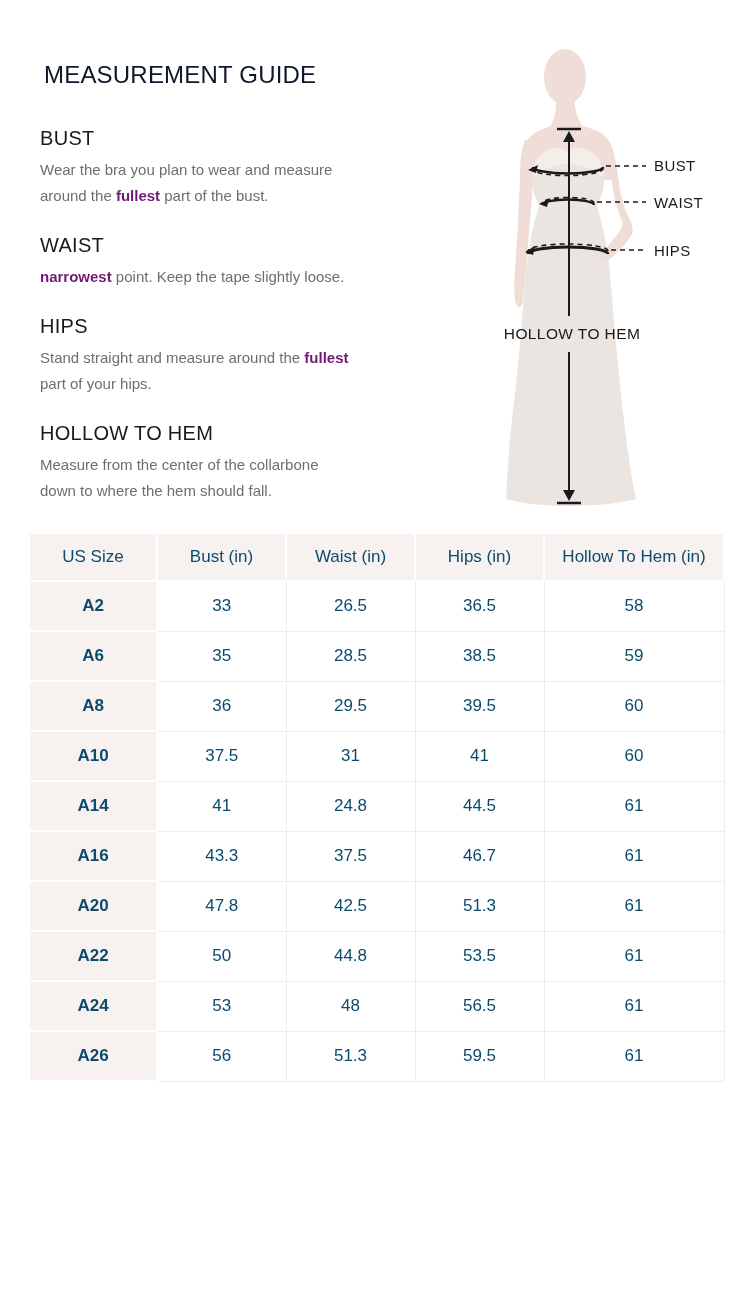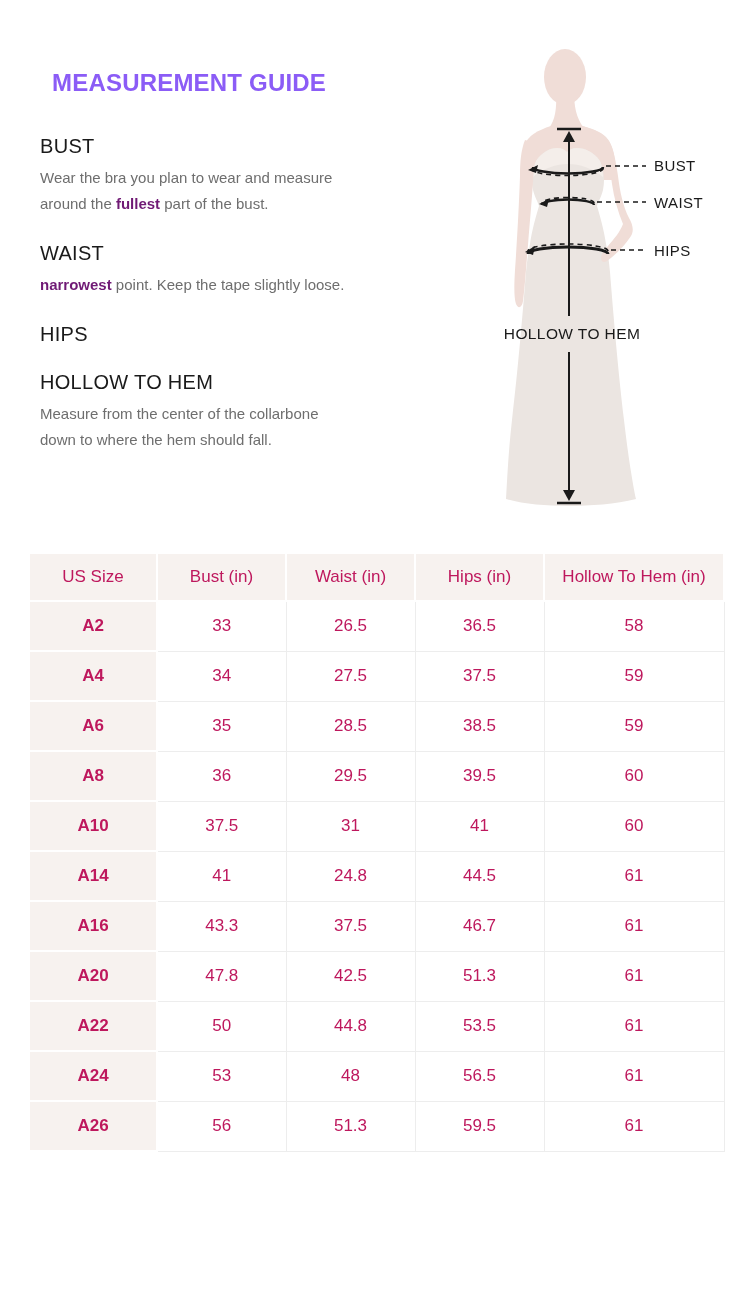--- a/index.html
+++ b/index.html
@@ -11,26 +11,26 @@
     overflow: hidden;
     color: #1c1c1c;
   }
   
   .guide-text {
     position: absolute;
     left: 40px; top: 56px;
     width: 440px;
   }
   .guide-text h1 {
-    margin: 12px;
+    margin: 4px;
     font-size: 24px;
     line-height: 30px;
-    font-weight: bold;
+    font-weight: normal;
     letter-spacing: 0.2px;
-    color: #8b5cf6;
+    color: #0f172a;
   }
   .measure-section h2 {
     margin: 36px 0 7px 0;
     font-size: 20px;
     line-height: 24px;
     font-weight: normal;
     letter-spacing: 0.3px;
     color: #1a1a1a;
   }
   .measure-section:first-of-type h2 { margin-top: 36px; }
@@ -61,26 +61,26 @@
   }
   .diagram-label-hollow {
     font-family: "Liberation Sans", "DejaVu Sans", sans-serif;
     font-size: 15.5px;
     letter-spacing: 0.4px;
     fill: #1a1a1a;
   }
   
   table.size-chart {
     position: absolute;
-    left: 28px; top: 552px;
+    left: 28px; top: 532px;
     width: 695px;
     border-collapse: collapse;
     table-layout: fixed;
     font-size: 17px;
-    color: #be185d;
+    color: #0c4a6e;
   }
   table.size-chart th {
     height: 46px;
     background: #f7f2ef;
     border: 2px solid #ffffff;
     font-weight: normal;
     text-align: center;
     padding: 0;
   }
   table.size-chart td {
@@ -108,20 +108,22 @@
 around the </span><span class="em">fullest</span><span> part of the bust.</span></p>
   </section>
 
   <section class="measure-section">
     <h2>WAIST</h2>
     <p><span class="em">narrowest</span><span> point. Keep the tape slightly loose.</span></p>
   </section>
 
   <section class="measure-section">
     <h2>HIPS</h2>
+    <p><span>Stand straight and measure around the </span><span class="em">fullest</span><span>
+part of your hips.</span></p>
   </section>
 
   <section class="measure-section">
     <h2>HOLLOW TO HEM</h2>
     <p><span>Measure from the center of the collarbone
 down to where the hem should fall.</span><span class="em"></span><span></span></p>
   </section>
 </div>
 
 <div class="figure">
@@ -204,27 +206,20 @@
   </thead>
   <tbody>
       <tr>
         <td class="size-col">A2</td>
         <td>33</td>
         <td>26.5</td>
         <td>36.5</td>
         <td>58</td>
       </tr>
       <tr>
-        <td class="size-col">A4</td>
-        <td>34</td>
-        <td>27.5</td>
-        <td>37.5</td>
-        <td>59</td>
-      </tr>
-      <tr>
         <td class="size-col">A6</td>
         <td>35</td>
         <td>28.5</td>
         <td>38.5</td>
         <td>59</td>
       </tr>
       <tr>
         <td class="size-col">A8</td>
         <td>36</td>
         <td>29.5</td>

